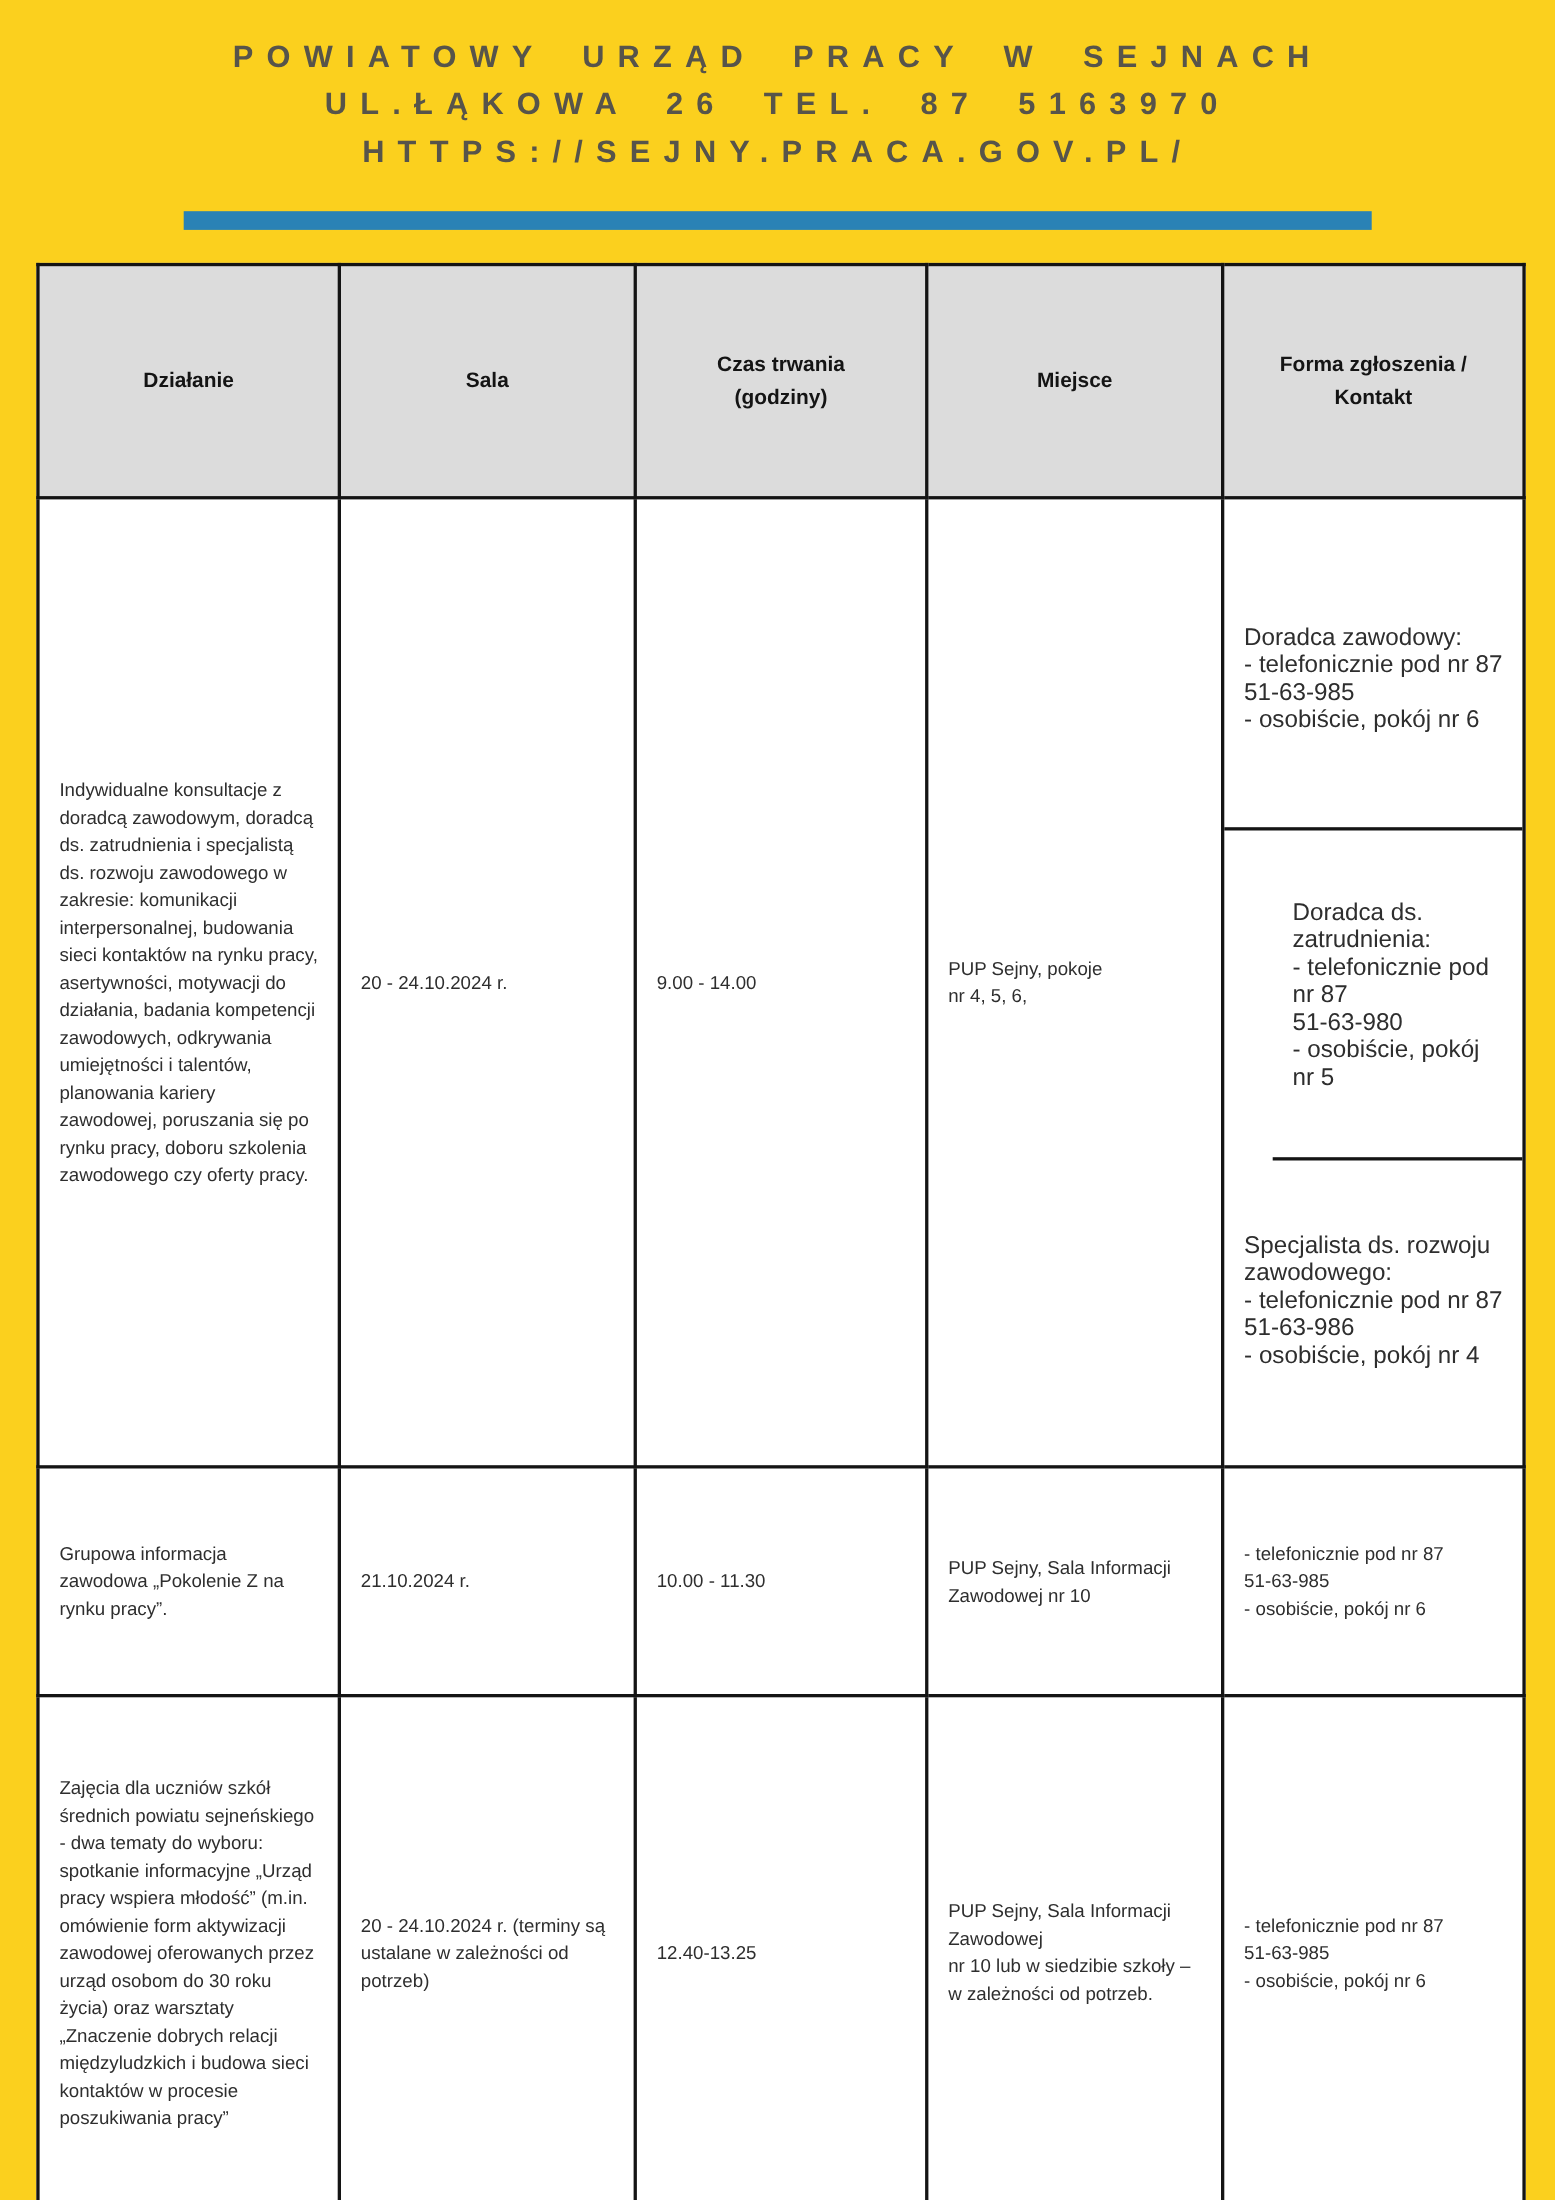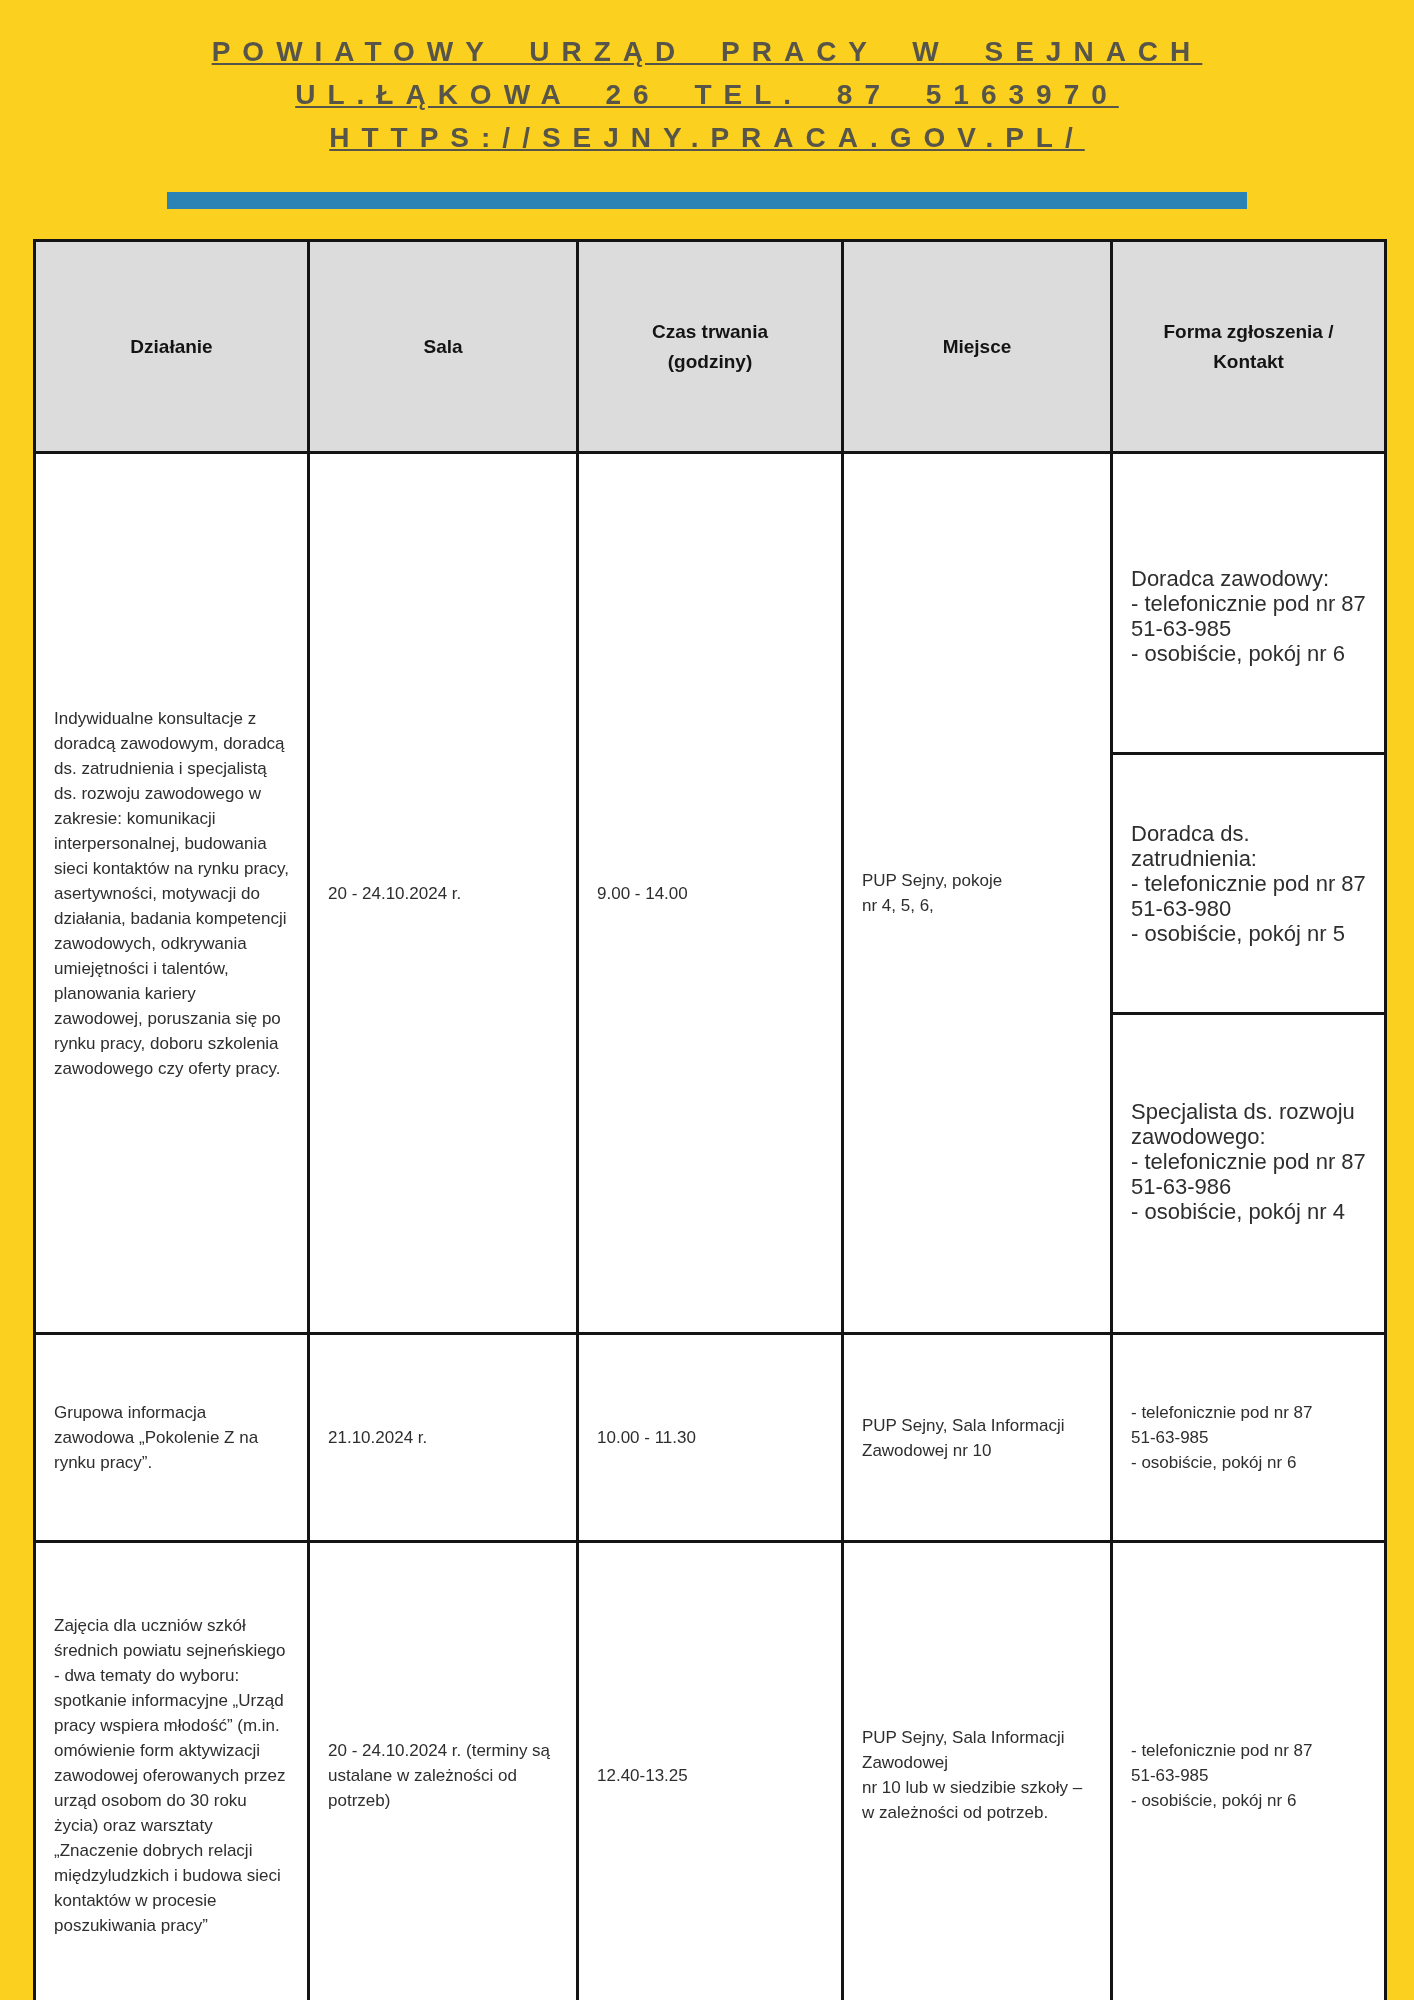--- a/index.html
+++ b/index.html
@@ -20,21 +20,20 @@
   }
   .masthead{padding-top:30px;text-align:center;}
   .title-line{
     color:var(--title-text);
     font-weight:bold;
     font-size:28px;
     line-height:43px;
     letter-spacing:12px;
     word-spacing:14px;
     white-space:nowrap;
-    text-decoration:underline;
   }
   .accent-bar{width:1080px;height:17px;background:var(--accent-bar);margin:33px auto 0 auto;}
   table.schedule{
     border-collapse:collapse;
     table-layout:fixed;
     width:1351px;
     margin:30px 30px 0 33px;
     background:#ffffff;
   }
   th,td{border:3px solid var(--table-border);}
@@ -57,21 +56,21 @@
   tr.row-1{height:208px;}
   tr.row-2{height:467px;}
   td.contact-split{padding:0;vertical-align:top;}
   .subcells{display:flex;flex-direction:column;height:828px;}
   .subcell{
     display:flex;align-items:center;
     padding:0 18px;white-space:pre-line;
     font-size:22px;line-height:25px;color:var(--cell-text);
   }
   .subcell-1{flex:0 0 auto;height:276px;border-bottom:3px solid var(--table-border);}
-  .subcell-2{flex:0 0 auto;height:260px;border-bottom:3px solid var(--table-border);}
+  .subcell-2{flex:0 0 auto;height:300px;border-bottom:3px solid var(--table-border);margin-left:44px;}
   .subcell-3{flex:1 1 auto;}
 </style>
 </head>
 <body>
 
 <header class="masthead">
   <div class="title-line">POWIATOWY URZĄD PRACY W SEJNACH</div>
   <div class="title-line">UL.ŁĄKOWA 26 TEL. 87 5163970</div>
   <div class="title-line">HTTPS://SEJNY.PRACA.GOV.PL/</div>
   <div class="accent-bar"></div>

